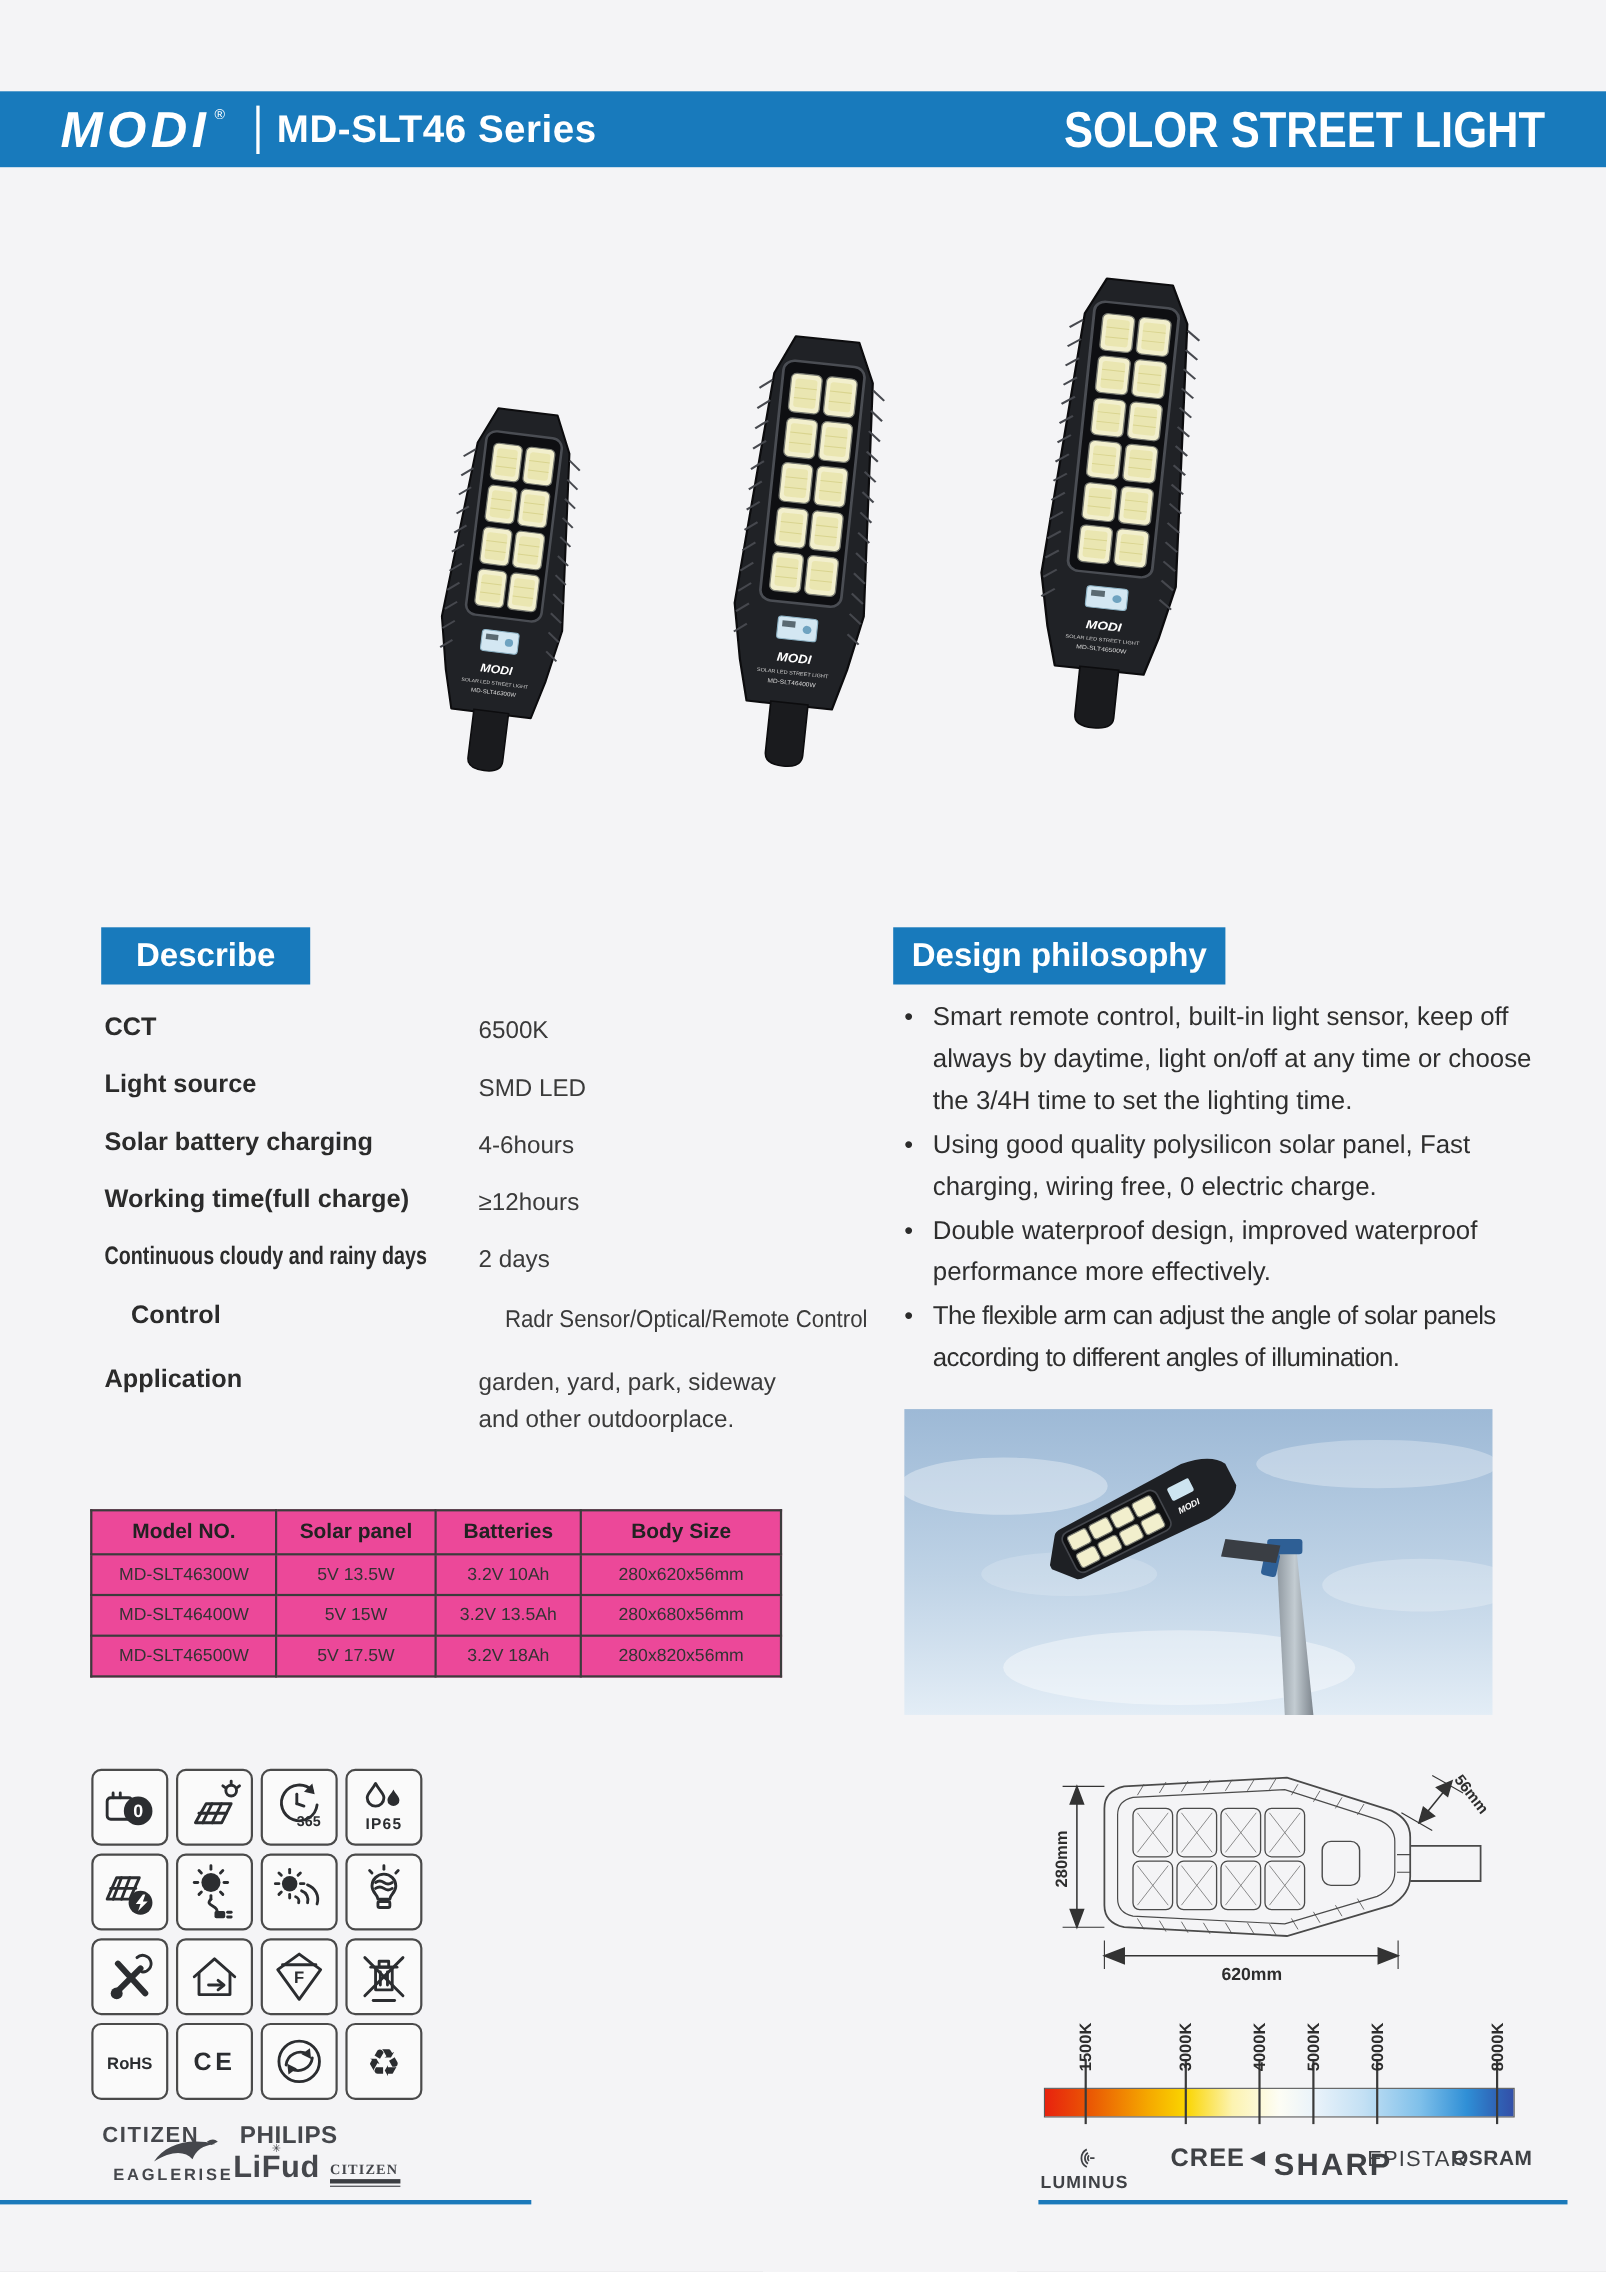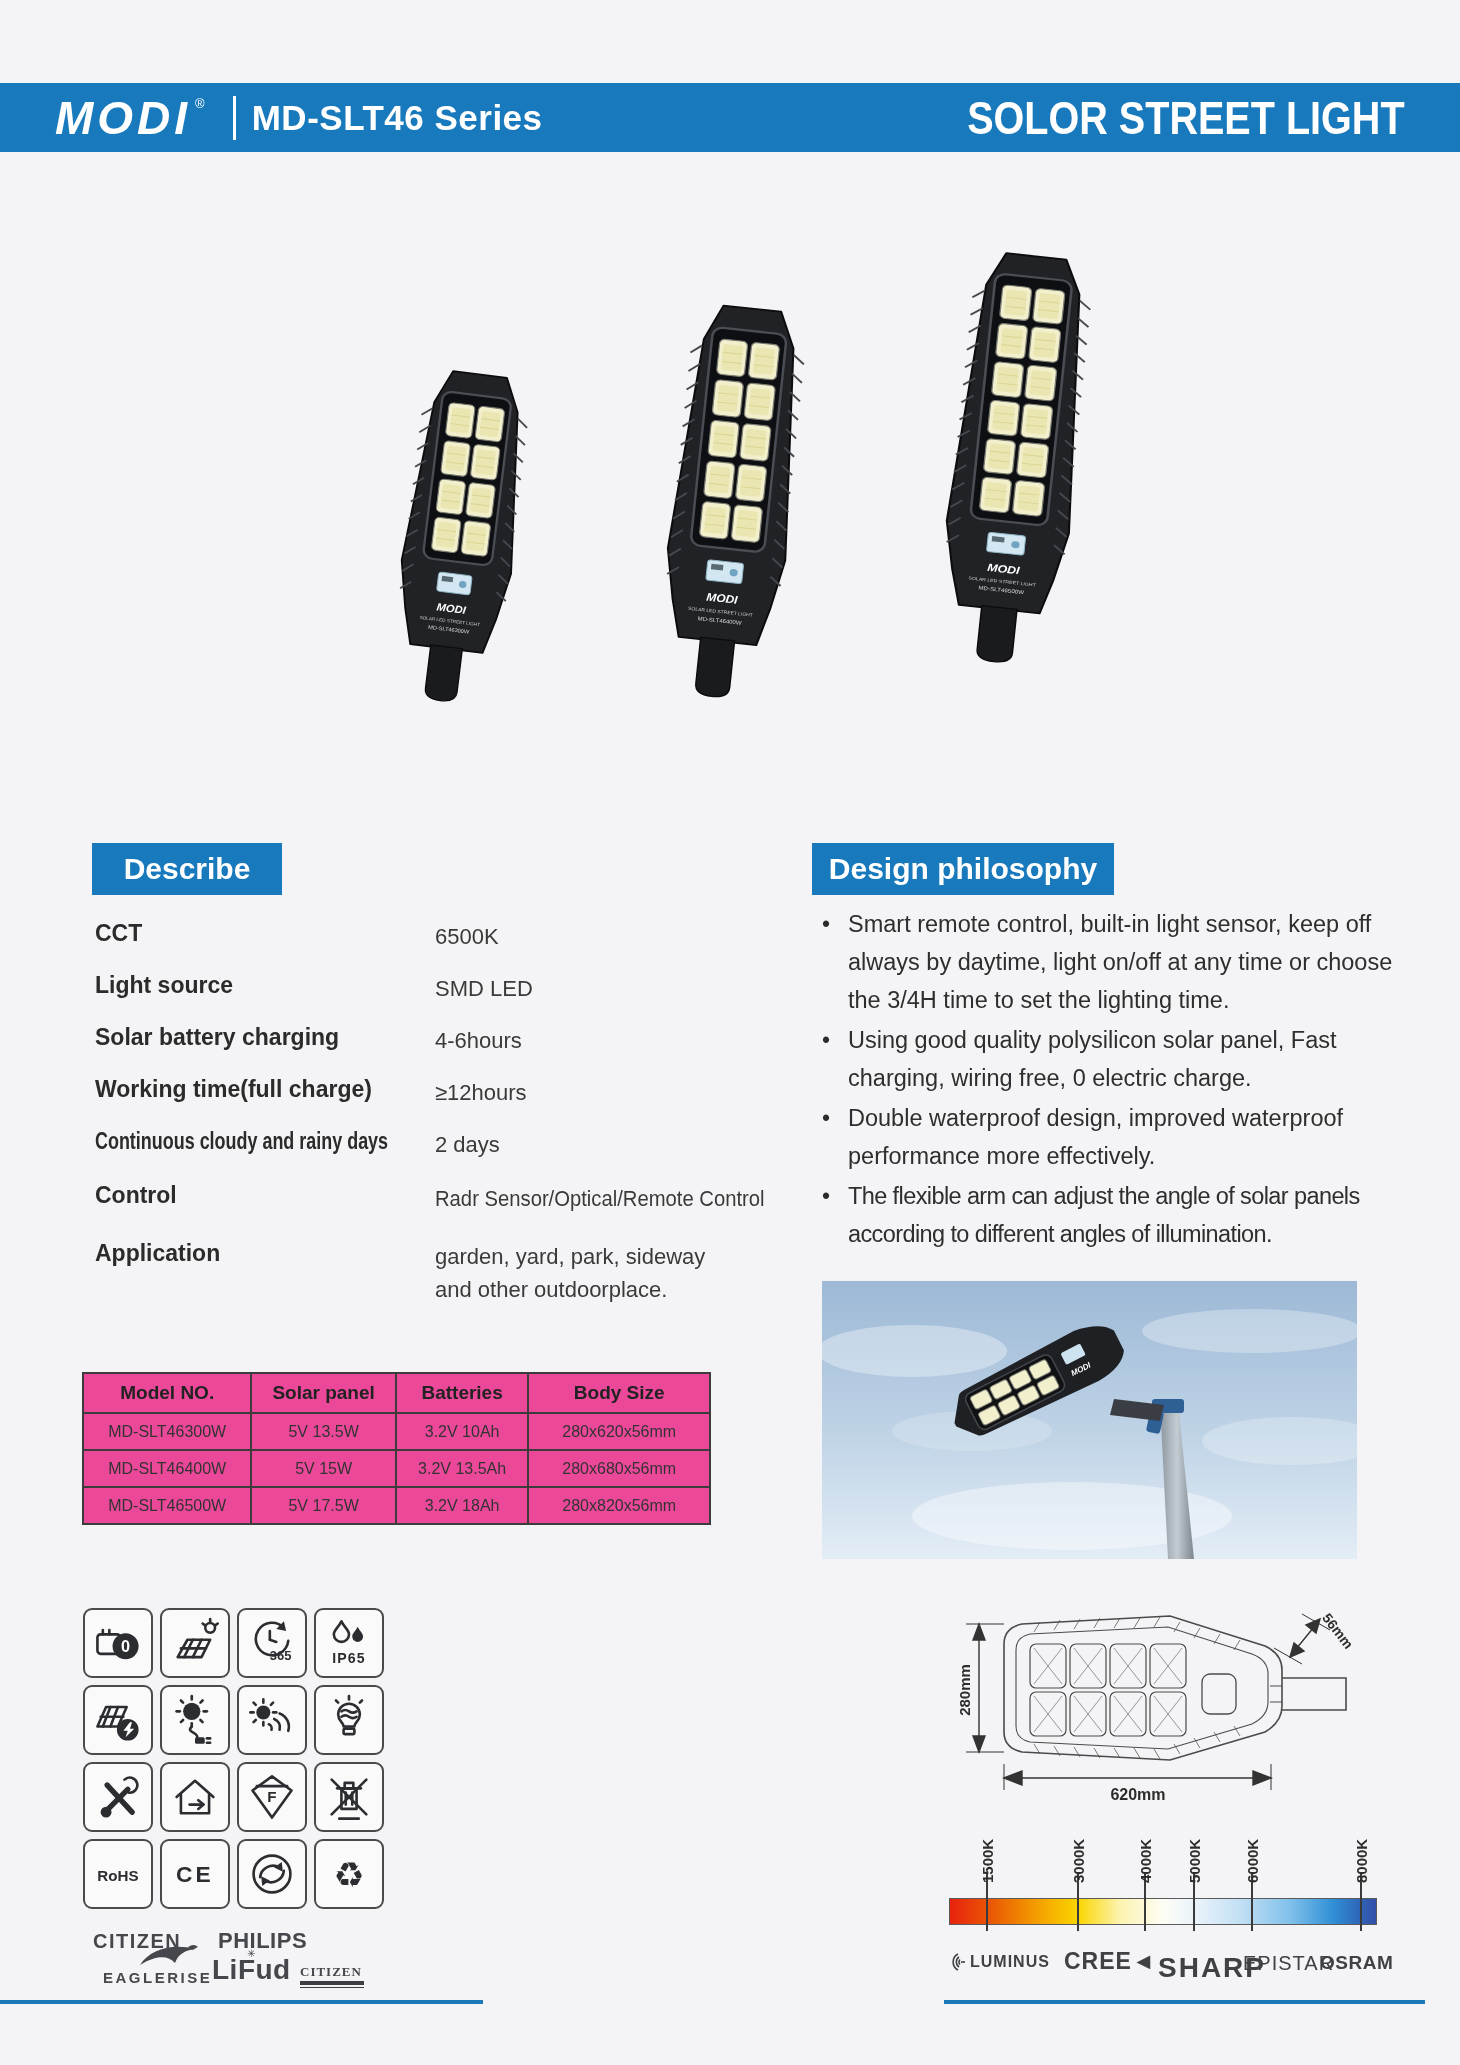--- a/index.html
+++ b/index.html
@@ -95,21 +95,21 @@
       #fdfdf5 50%, #e8f2fa 58%, #c3e0f4 68%, #7fc0ea 80%, #2f8fd6 90%,
       #2f66b8 96%, #334fa8 100%);
   }
   .cct-tick{position:absolute;width:2px;background:#3a3a3a;top:1872px;height:59px;}
   .cct-label{
     position:absolute;font-size:15px;font-weight:700;color:#2d2d2d;
     transform:rotate(-90deg);transform-origin:left bottom;white-space:nowrap;
   }
   
   .chip{position:absolute;color:#3f4145;white-space:nowrap;top:1952px;}
-  .chip-luminus{left:946px;font-size:16px;font-weight:800;letter-spacing:1px;display:flex;align-items:center;gap:4px;}
+  .chip-luminus{left:946px;font-size:16px;font-weight:800;letter-spacing:1px;display:flex;align-items:center;gap:4px;flex-direction:column;}
   .chip-cree{left:1064px;font-size:23px;font-weight:900;letter-spacing:1px;top:1948px;}
   .chip-sharp{left:1158px;font-size:28px;font-weight:800;letter-spacing:2px;}
   .chip-epistar{left:1243px;font-size:20px;font-weight:400;letter-spacing:1px;}
   .chip-osram{left:1320px;font-size:19px;font-weight:800;letter-spacing:0.5px;}
 </style>
 </head>
 <body>
 
 <div class="page">
 
@@ -376,21 +376,21 @@
         <span class="spec-value">4-6hours</span>
       </div>
       <div class="spec-row" style="top: 1076px;">
         <span class="spec-label">Working time(full charge)</span>
         <span class="spec-value">≥12hours</span>
       </div>
       <div class="spec-row" style="top: 1128px;">
         <span class="spec-label cond">Continuous cloudy and rainy days</span>
         <span class="spec-value">2 days</span>
       </div>
-      <div class="spec-row" style="top: 1182px;">
+      <div class="spec-row" style="top: 1182px; margin-left: 24px;">
         <span class="spec-label">Control</span>
         <span class="spec-value cond92">Radr Sensor/Optical/Remote Control</span>
       </div>
       <div class="spec-row" style="top: 1240px;">
         <span class="spec-label">Application</span>
         <span class="spec-value">garden, yard, park, sideway
 and other outdoorplace.</span>
       </div>
     </div>
 

